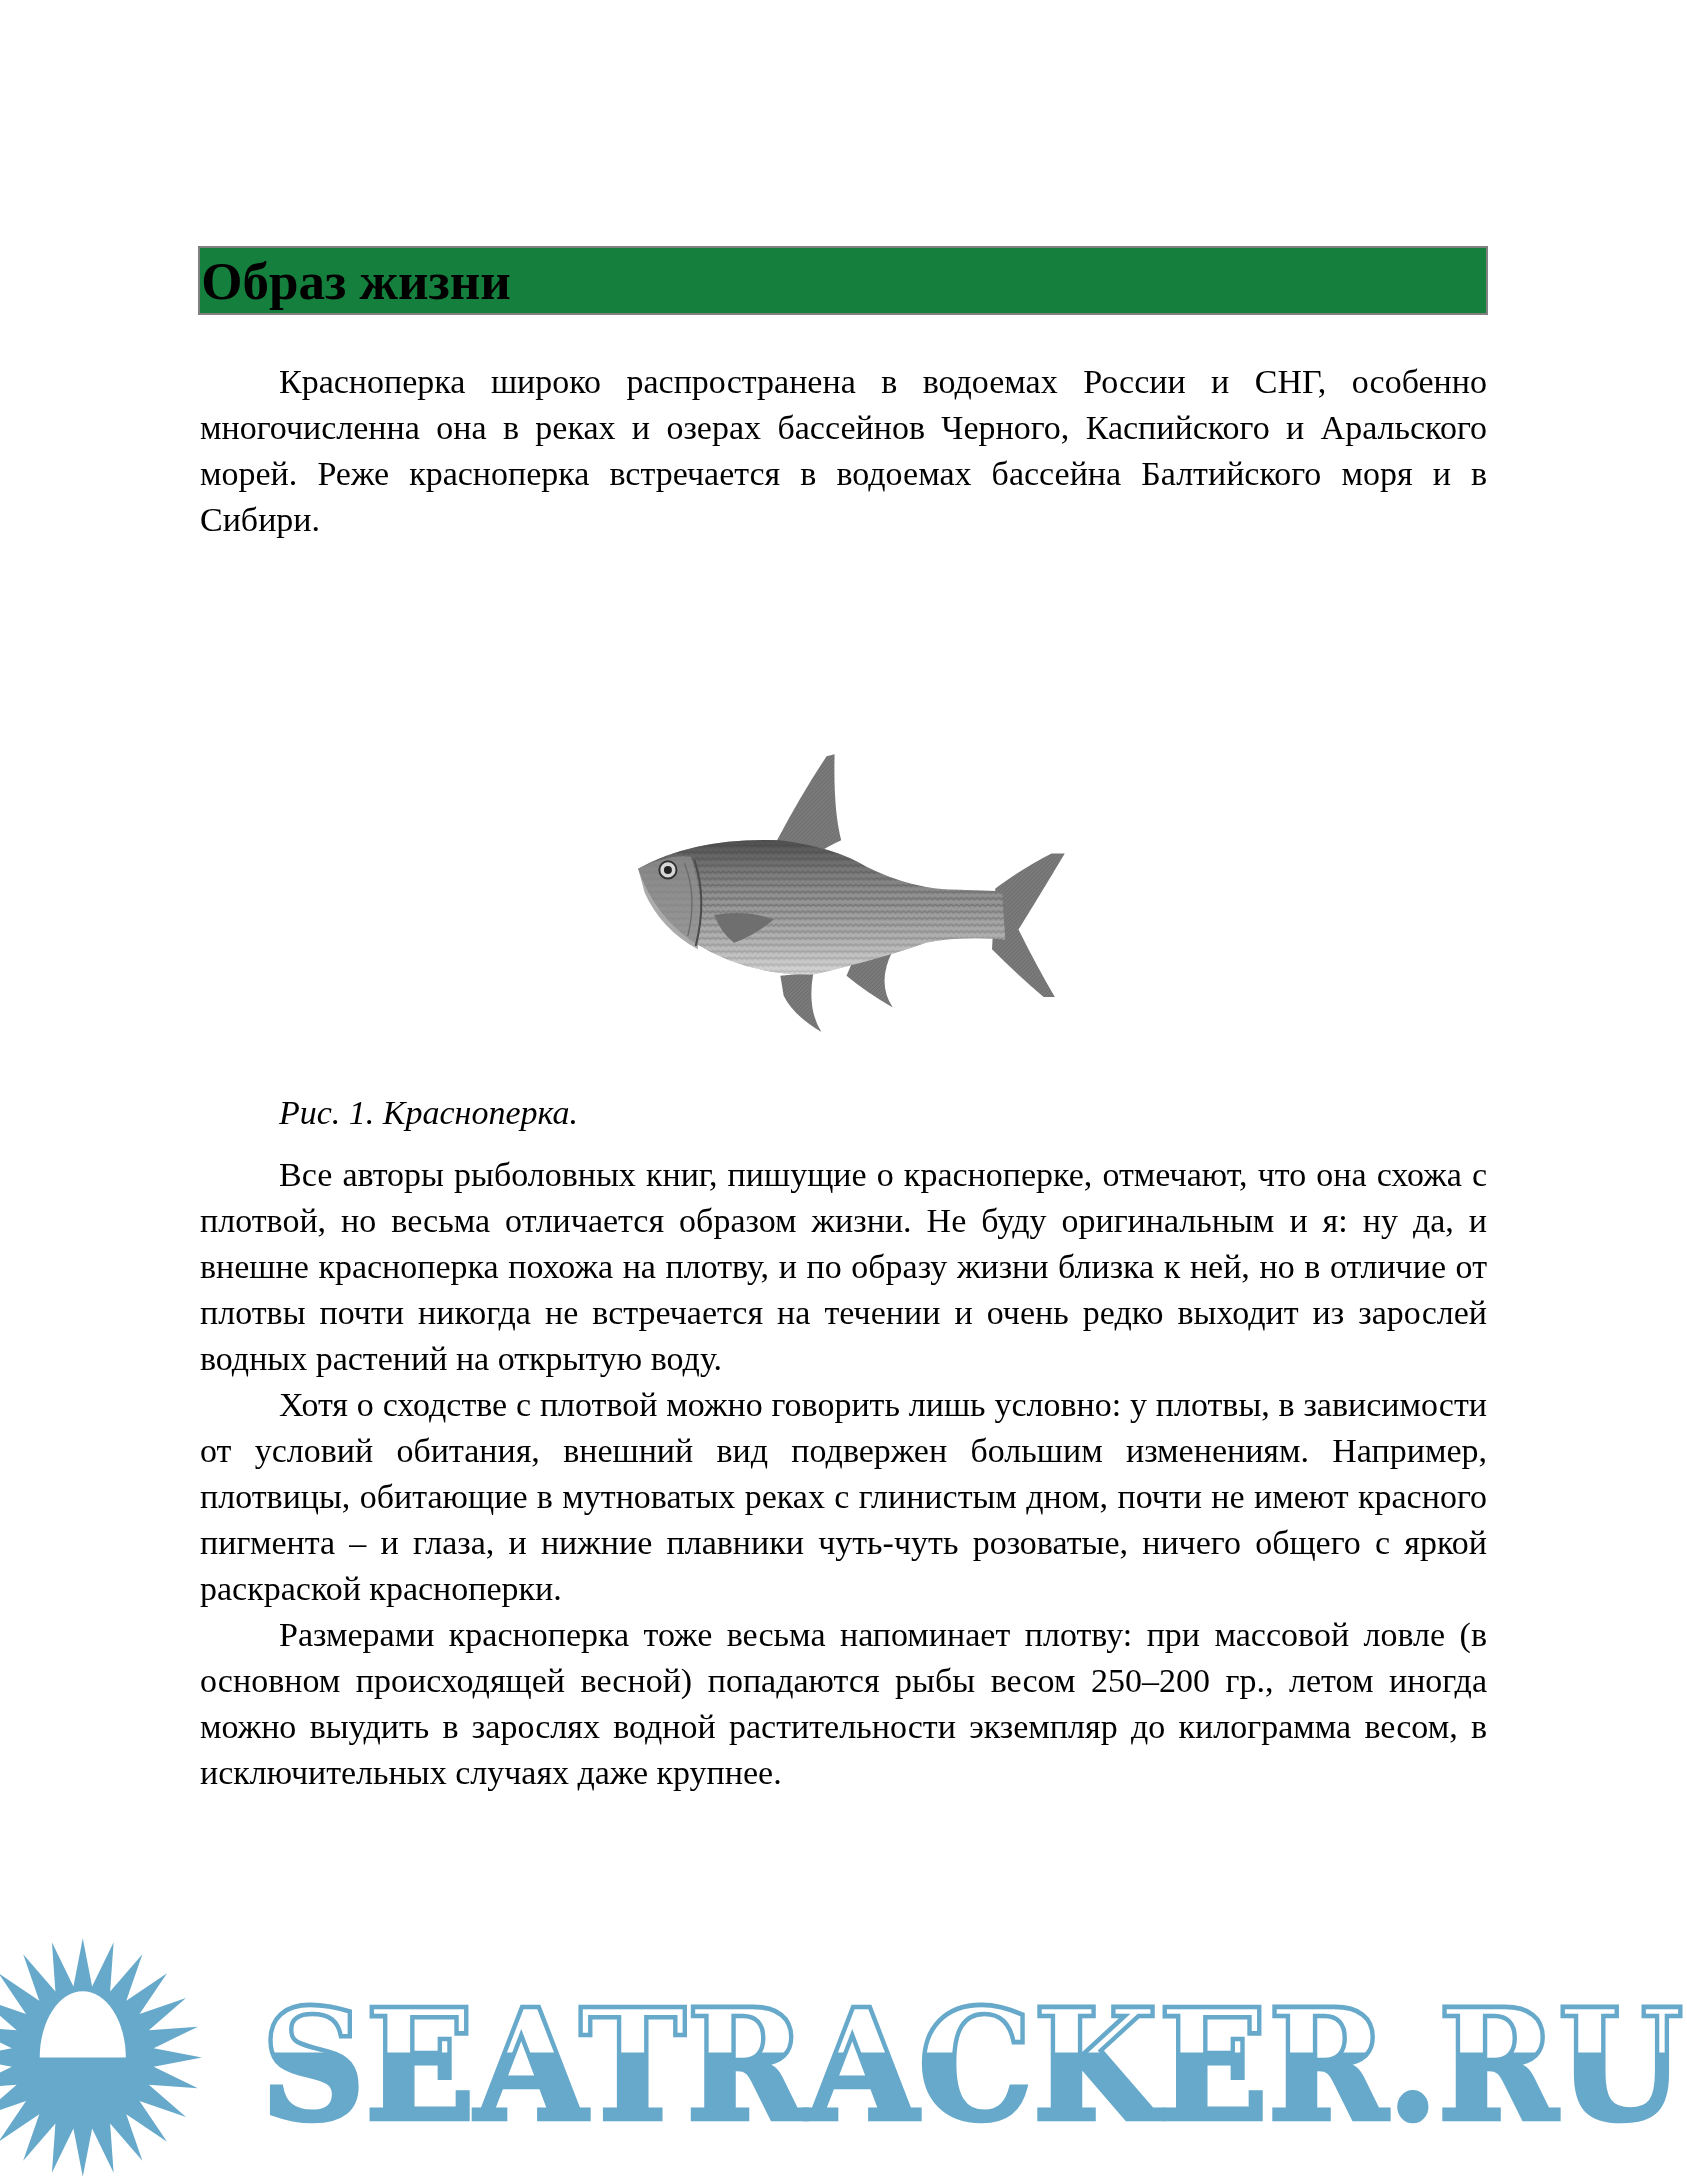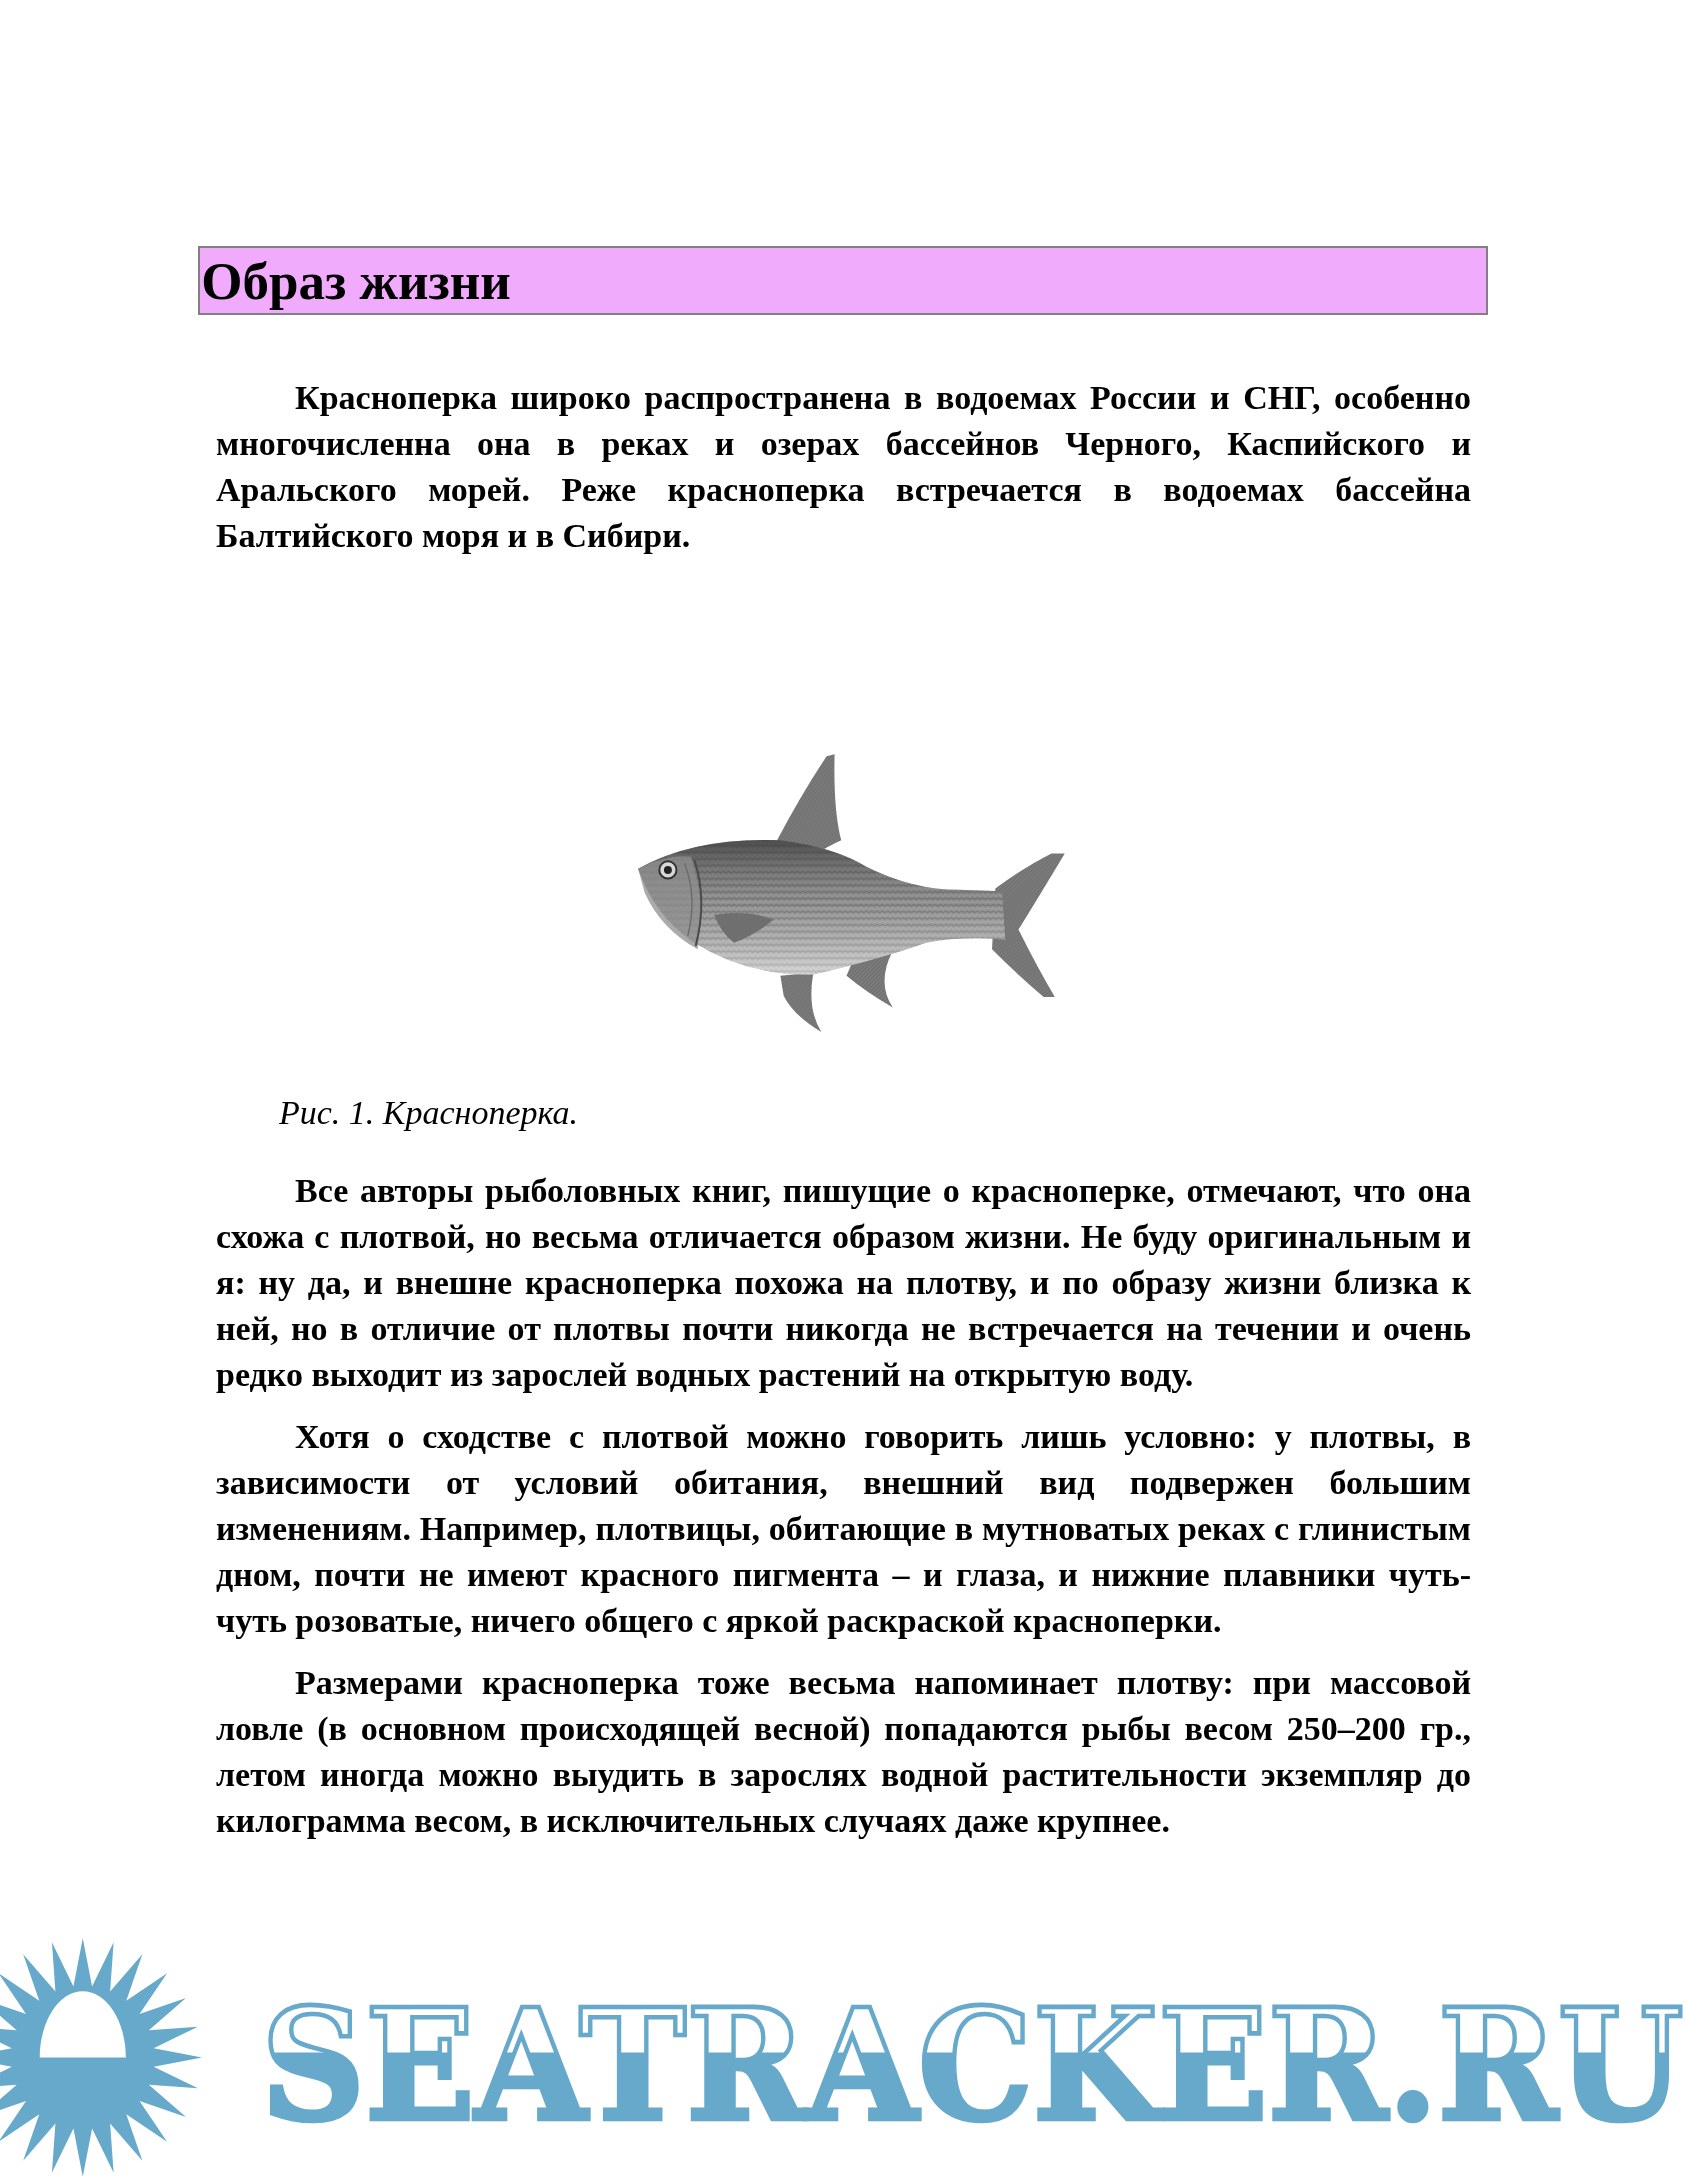--- a/index.html
+++ b/index.html
@@ -1,23 +1,23 @@
 <!DOCTYPE html>
 <html style="font-size:10.6px"><head>
 <meta charset="utf-8">
 <style>
   html, body { margin: 0; padding: 0; background: #ffffff; }
   body { width: 1687px; height: 2183px; position: relative; overflow: hidden;
          font-family: "Liberation Serif", serif; color: #000; }
   .heading-box { position: absolute; left: 198px; top: 246px; width: 1286px; height: 65px;
-                 background: #f0abfc; border: 2px solid #808080; box-sizing: content-box; }
+                 background: #15803d; border: 2px solid #808080; box-sizing: content-box; }
   .heading-box h1 { margin: 0; font-size: 53px; font-weight: bold; line-height: 66px;
                     padding-left: 1.3px; letter-spacing: 0px; }
   .text-block { position: absolute; left: 200px; width: 1287px; font-size: 34px; line-height: 46px; }
-  .text-block p { margin: 16px; text-align: justify; text-indent: 79px; font-weight: bold; }
+  .text-block p { margin: 0; text-align: justify; text-indent: 79px; }
   #block1 { top: 359px; }
   #block2 { top: 1152px; }
   .fish-wrap { position: absolute; left: 615px; top: 731px; width: 463px; height: 311px; }
   .caption { position: absolute; left: 279px; top: 1090px; font-size: 34px; font-style: italic; line-height: 46px; text-align: center; }
   .watermark-sun { position: absolute; left: 0; top: 1935px; width: 245px; height: 245px; }
   .watermark-text { position: absolute; left: 261px; top: 1981px; width: 1429px; height: 159px; }
 </style>
 </head>
 <body>
 

